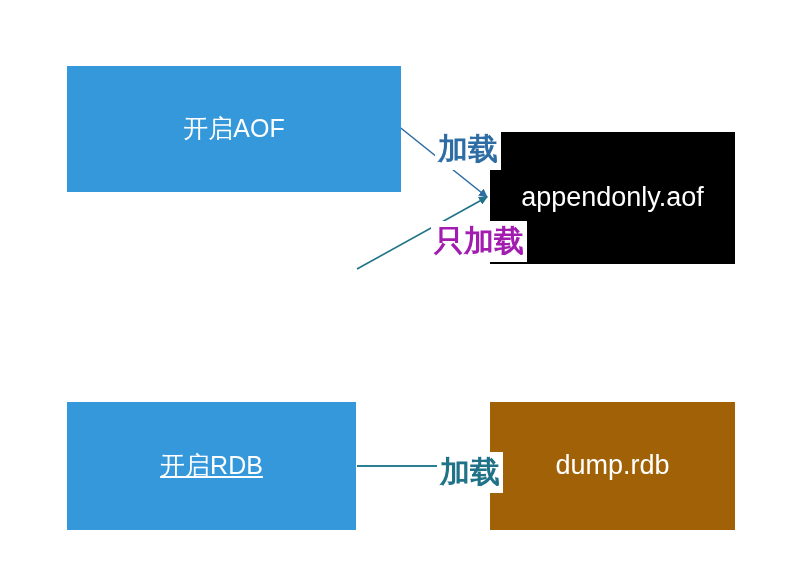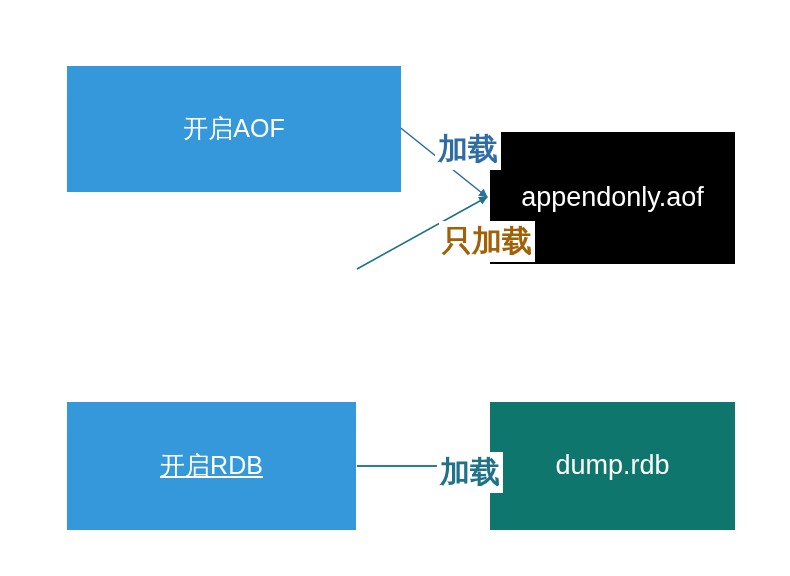--- a/index.html
+++ b/index.html
@@ -65,21 +65,21 @@
     width: 245px;
     height: 132px;
     background: #000000;
     font-size: 27px;
   }
   .node-dump {
     left: 490px;
     top: 402px;
     width: 245px;
     height: 128px;
-    background: #0f766e;
+    background: #a16207;
     font-size: 27px;
   }
   
   #edges {
     position: absolute;
     left: 0;
     top: 0;
     width: 790px;
     height: 576px;
     pointer-events: none;
@@ -93,23 +93,23 @@
     background: #ffffff;
     padding: 0 3px;
     margin-left: 44px;
   }
   .edge-label-load-aof {
     left: 391px;
     top: 129px;
     color: #2e6da4;
   }
   .edge-label-only-load {
-    left: 395px;
+    left: 387px;
     top: 221px;
-    color: #a16207;
+    color: #a21caf;
   }
   .edge-label-load-rdb {
     left: 393px;
     top: 452px;
     color: #1f7287;
   }
 </style>
 </head>
 <body>
 

